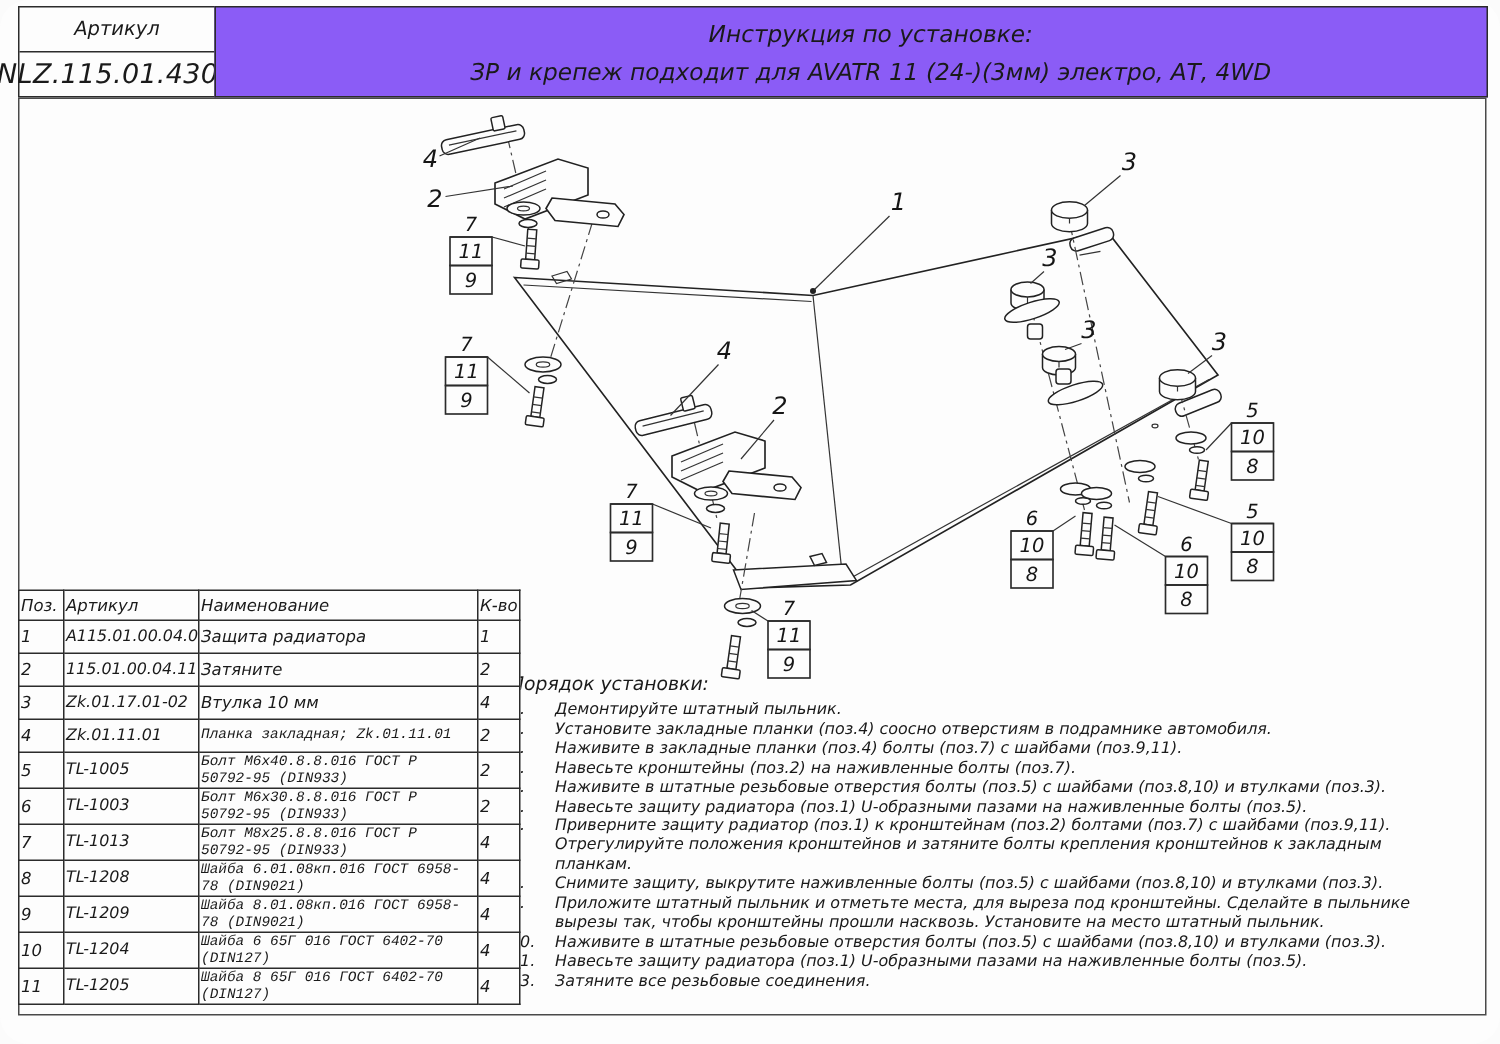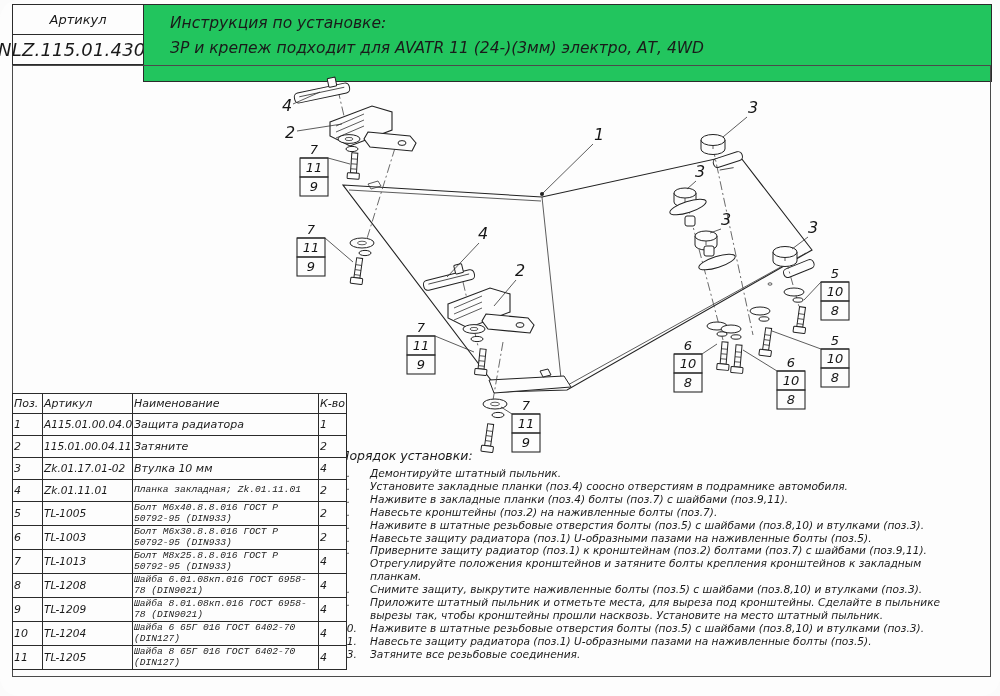--- a/index.html
+++ b/index.html
@@ -17,23 +17,24 @@
     position:absolute;left:12px;top:4px;width:132px;height:61px;
     border:1.5px solid #2b2b2b;box-sizing:border-box;background:#fdfdfd;
   }
   .hdr-left .cell{
     height:29px;display:flex;align-items:center;justify-content:center;
     font-style:italic;font-size:13px;
   }
   .hdr-left .cell.top{border-bottom:1.2px solid #2b2b2b;}
   .hdr-left .cell.bot{font-size:18px;letter-spacing:.2px;}
   .hdr-right{
-    position:absolute;left:143px;top:4px;width:849px;height:78px;
-    border:1.5px solid #2b2b2b;box-sizing:border-box;background:#22c55e;
+    position:absolute;left:143px;top:4px;width:849px;height:61px;
+    border:1.5px solid #2b2b2b;box-sizing:border-box;background:#8b5cf6;
     padding:6px 0 0 26px;
+    text-align:center;
   }
   .hdr-right .l1,.hdr-right .l2{
     font-style:italic;font-size:15.5px;line-height:25px;white-space:nowrap;
   }
   
   .frame{
     position:absolute;left:12px;top:65px;width:979px;height:612px;
     border:1px solid #4a4a4a;box-sizing:border-box;
   }
   

